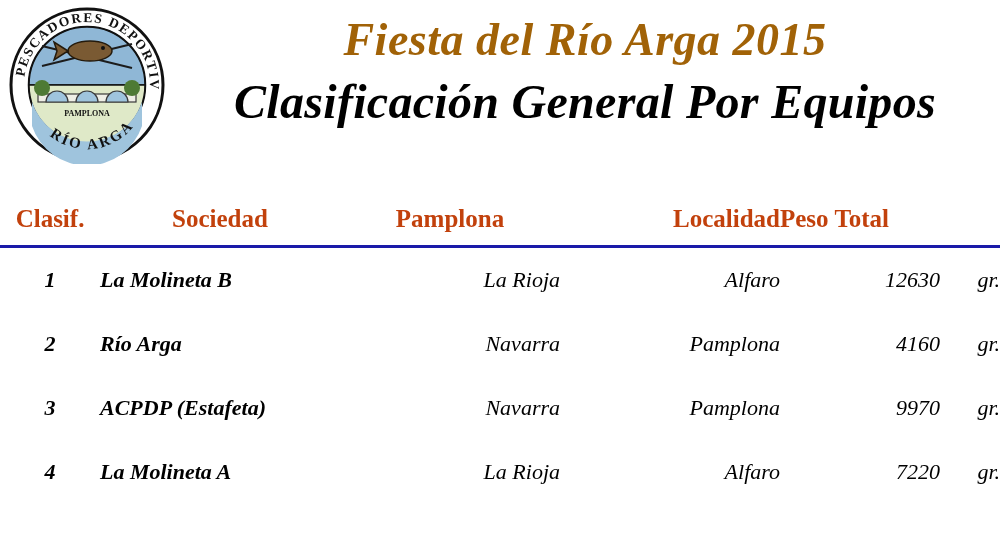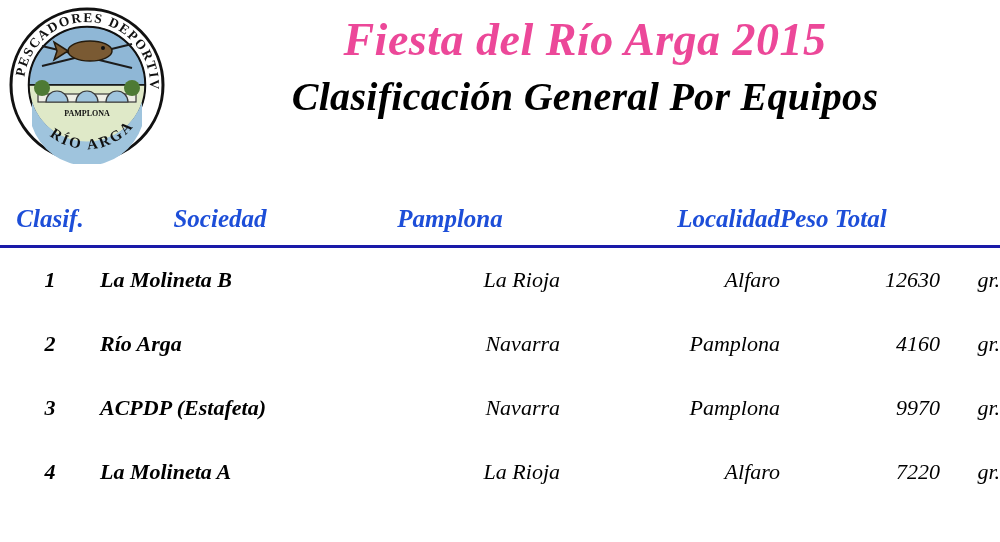--- a/index.html
+++ b/index.html
@@ -35,30 +35,30 @@
     right: 10px;
     top: 14px;
     text-align: center;
   }
 
   .main-title {
     font-family: "Liberation Serif", serif;
     font-weight: bold;
     font-style: italic;
     font-size: 46px;
-    color: #ec4899;
+    color: #a16207;
     line-height: 1.15;
     letter-spacing: 0.5px;
   }
 
   .sub-title {
     font-family: "Liberation Serif", serif;
     font-weight: bold;
     font-style: italic;
-    font-size: 40px;
+    font-size: 48px;
     color: #000000;
     line-height: 1.2;
     margin-top: 6px;
     letter-spacing: 0.3px;
   }
 
   
   .table-wrap {
     position: absolute;
     left: 0;
@@ -68,23 +68,22 @@
 
   table.rank {
     width: 1000px;
     border-collapse: collapse;
     table-layout: fixed;
   }
 
   table.rank th {
     font-family: "Liberation Serif", serif;
     font-weight: bold;
-    font-style: italic;
     font-size: 25px;
-    color: #1d4ed8;
+    color: #c2410c;
     padding: 0 0 12px 0;
     margin-left: 39px;
   }
 
   thead tr {
     border-bottom: none;
   }
 
   .head-rule {
     height: 3px;

